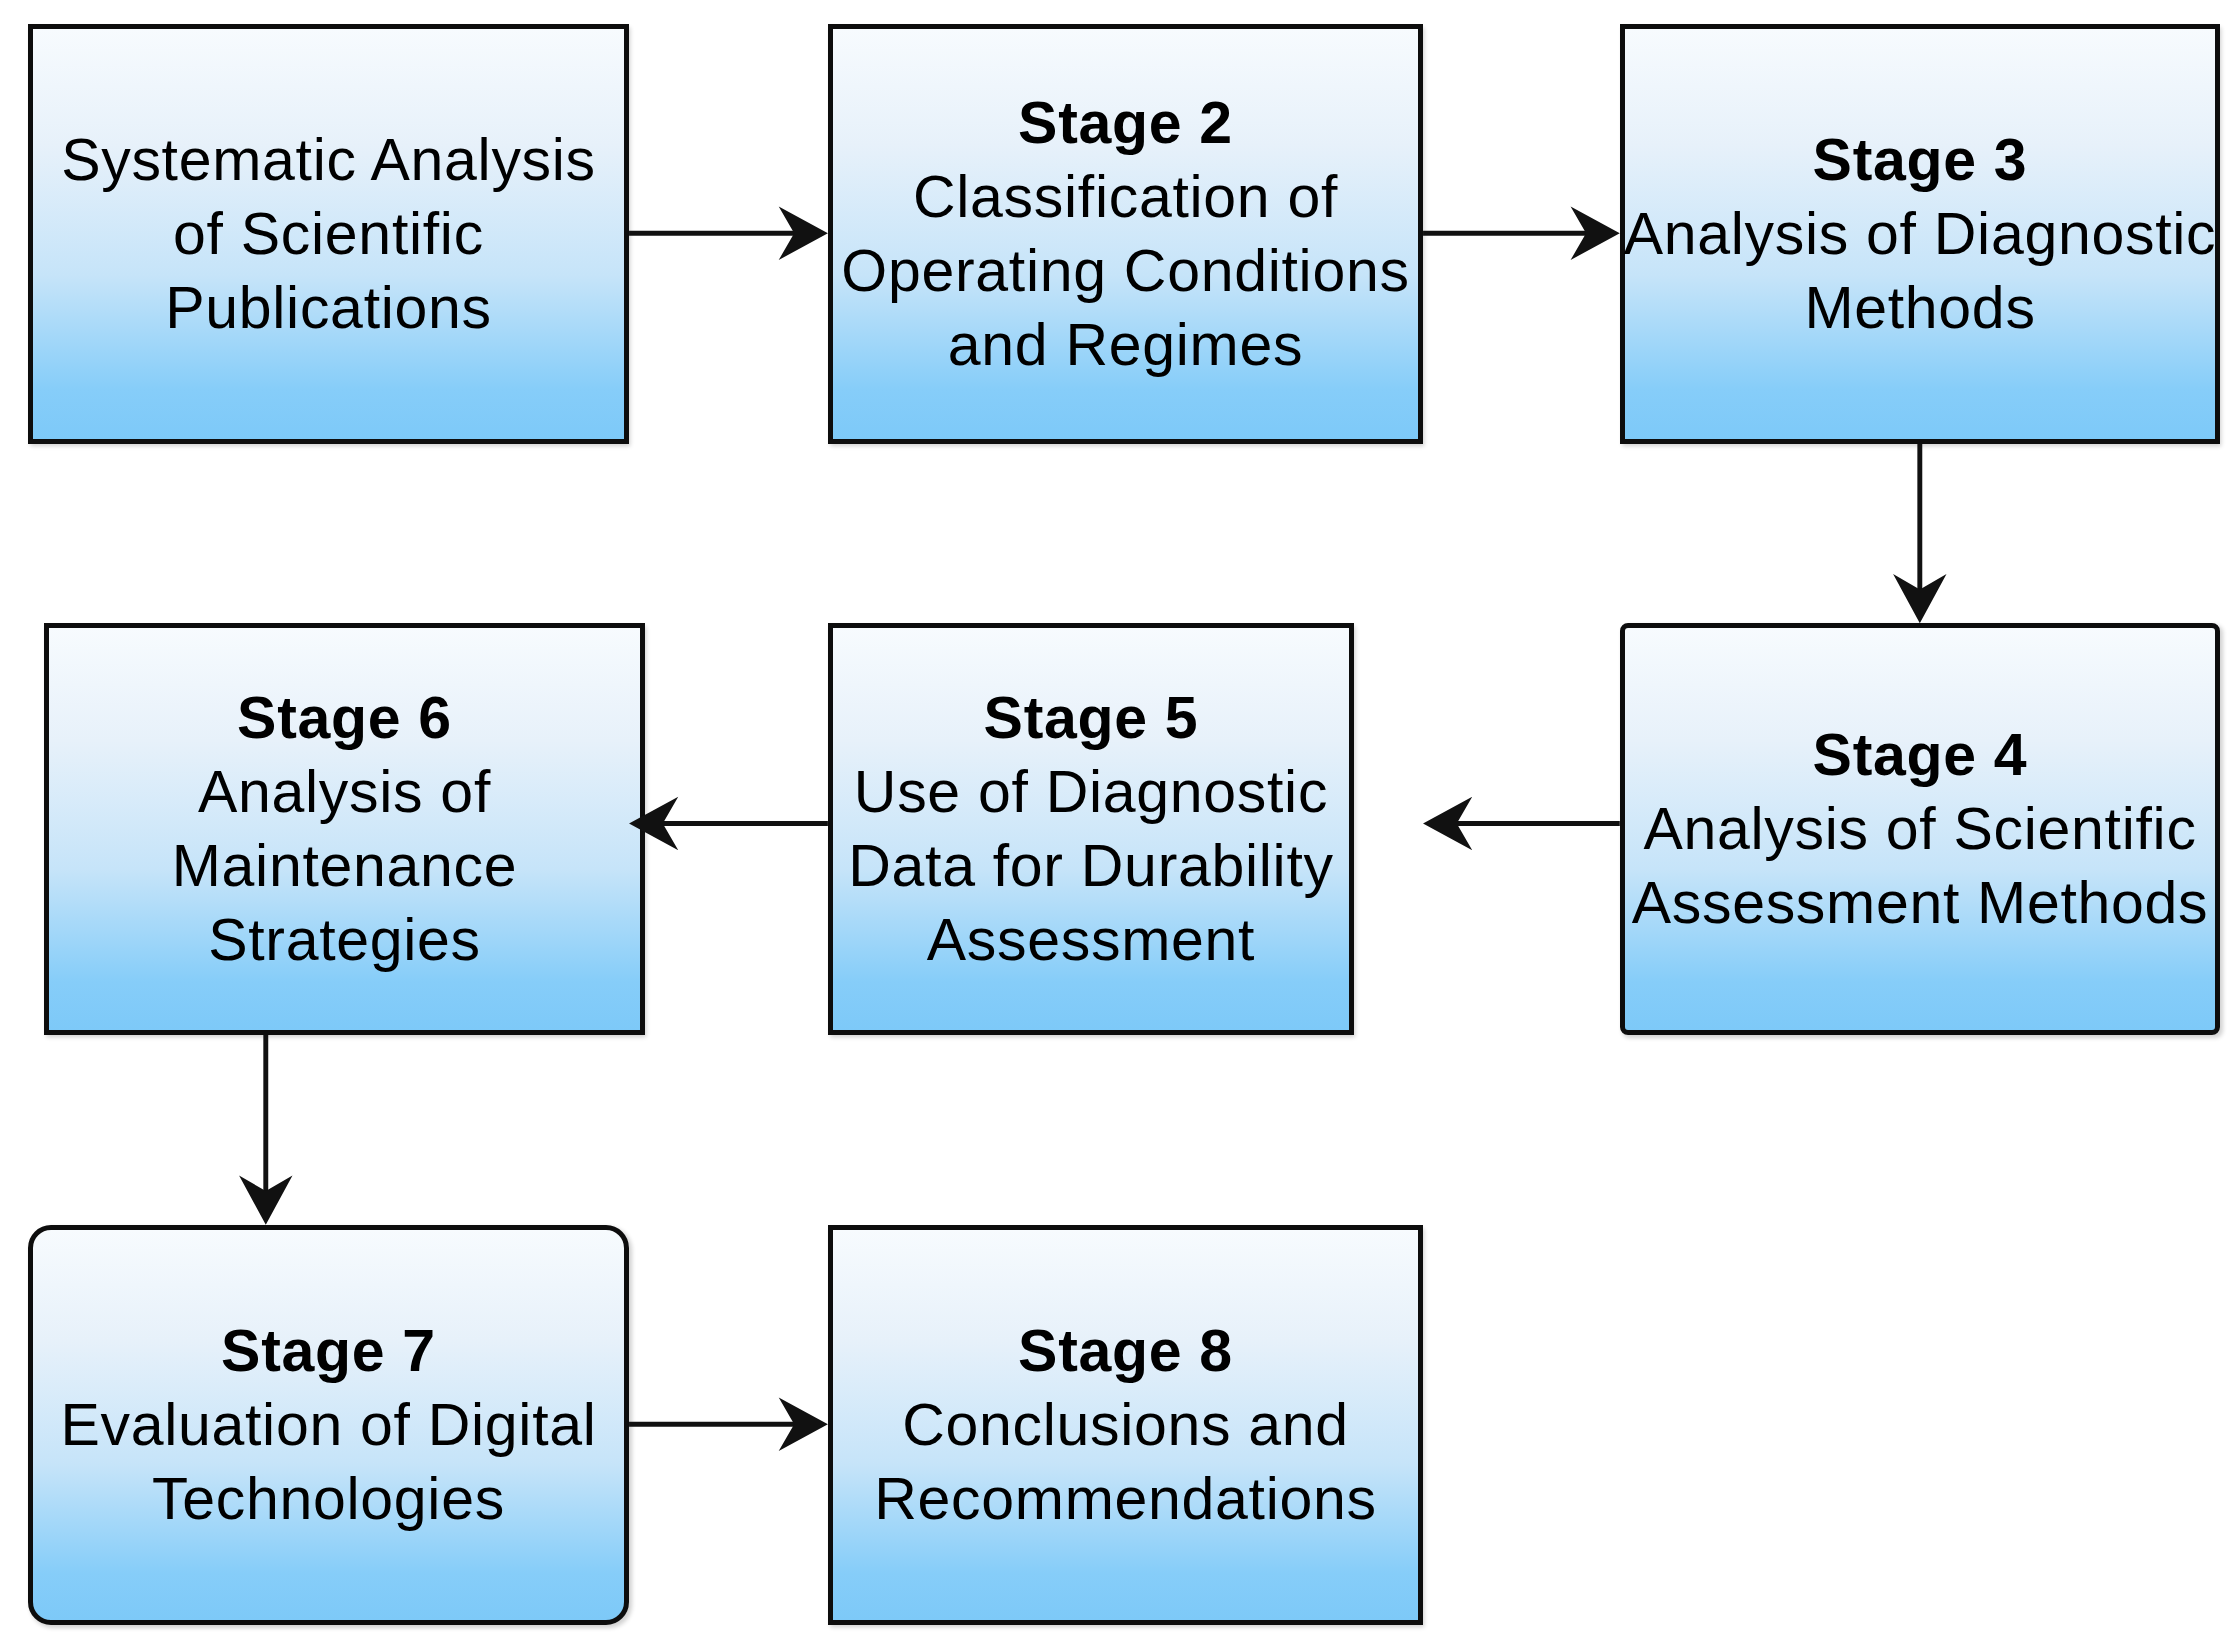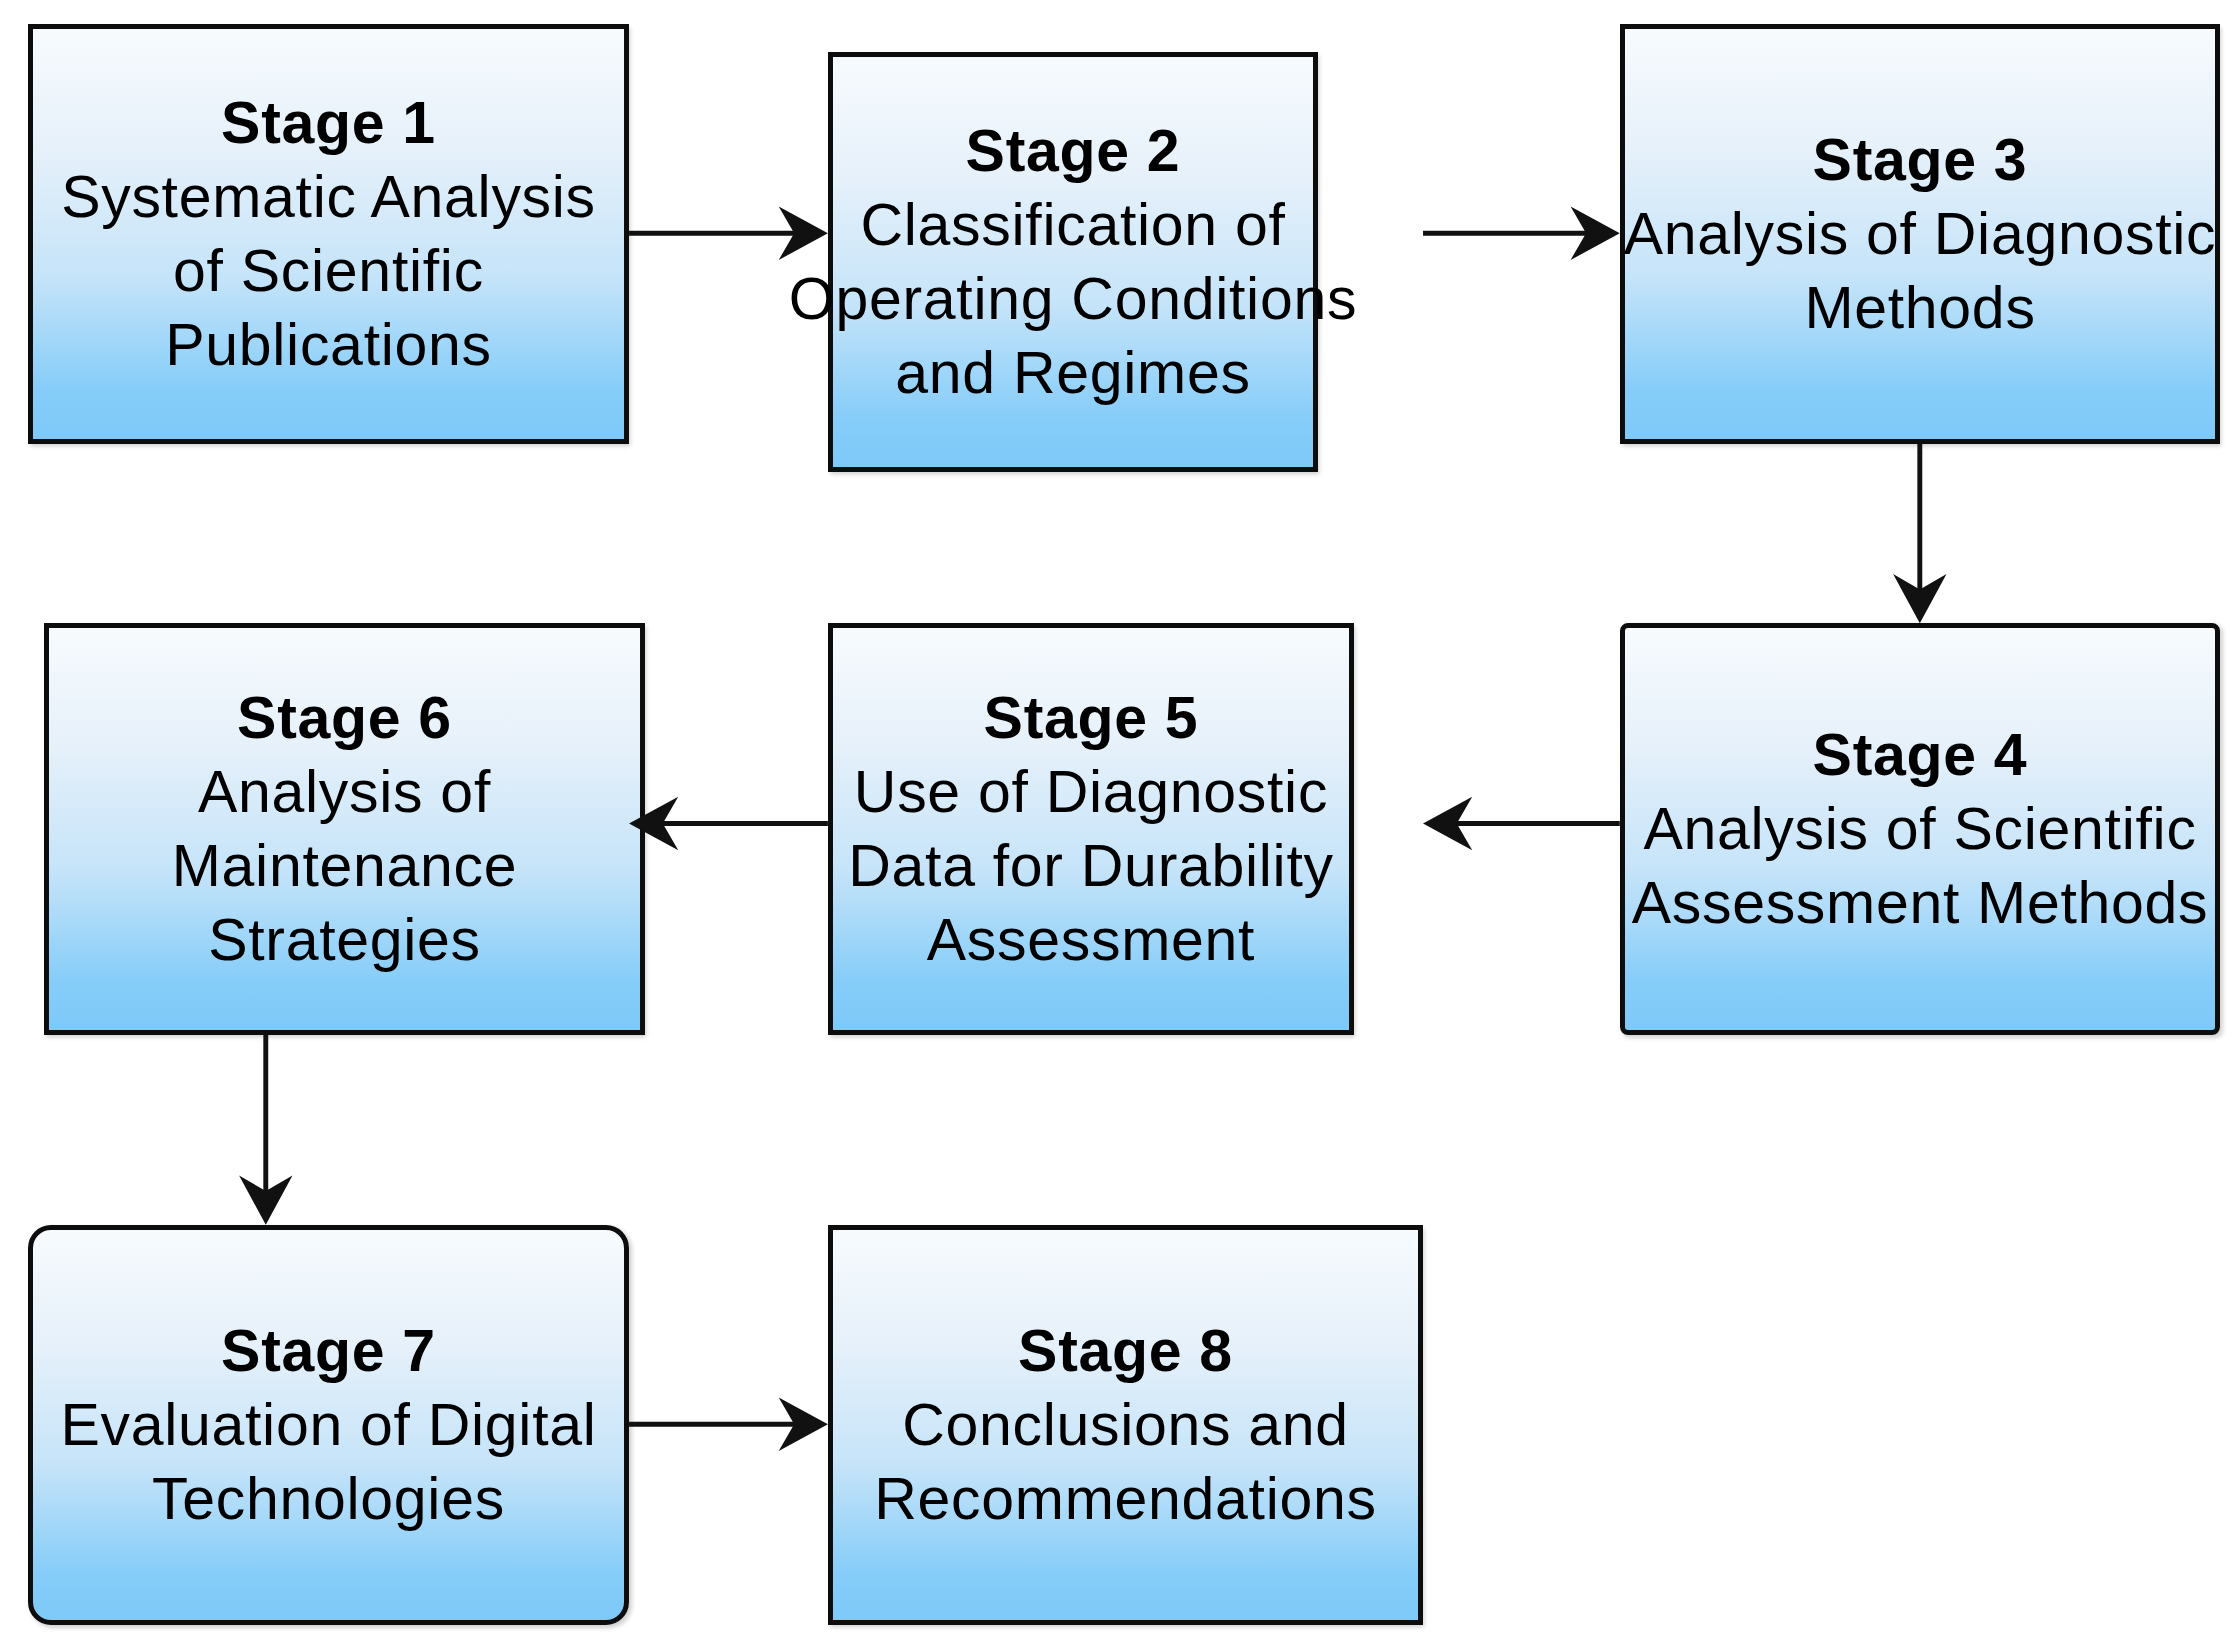--- a/index.html
+++ b/index.html
@@ -35,21 +35,21 @@
     font-size: 59px;
     line-height: 74px;
     letter-spacing: 0.7px;
     white-space: pre;
   }
   .stage-title {
     font-weight: bold;
   }
   
   .s1 { left:   28px; top:   24px; width: 601px; height: 420px; }
-  .s2 { left: 828px; top:   24px; width: 490px; height: 420px; margin-top: 28px; }
+  .s2 { left: 828px; top:   24px; width: 595px; height: 420px; }
   .s3 { left: 1620px; top:   24px; width: 600px; height: 420px; }
   .s4 { left: 1620px; top:  623px; width: 600px; height: 412px; border-radius: 8px; }
   .s5 { left: 828px; top:  623px; width: 526px; height: 412px; }
   .s6 { left:   44px; top:  623px; width: 601px; height: 412px; }
   .s7 { left:   28px; top: 1225px; width: 601px; height: 400px; border-radius: 23px; }
   .s8 { left: 828px; top: 1225px; width: 595px; height: 400px; }
   .connector-layer {
     position: absolute;
     left: 0; top: 0;
     width: 2239px;
@@ -64,21 +64,20 @@
     fill: #111111;
     stroke: none;
   }
 </style>
 </head>
 <body>
 
 <div class="canvas">
 
   <div class="stage-box s1">
-    <div class="stage-title">Stage 1</div>
     <div class="stage-desc">Systematic Analysis
 of Scientific
 Publications</div>
   </div>
 
   <div class="stage-box s2">
     <div class="stage-title">Stage 2</div>
     <div class="stage-desc">Classification of
 Operating Conditions
 and Regimes</div>

